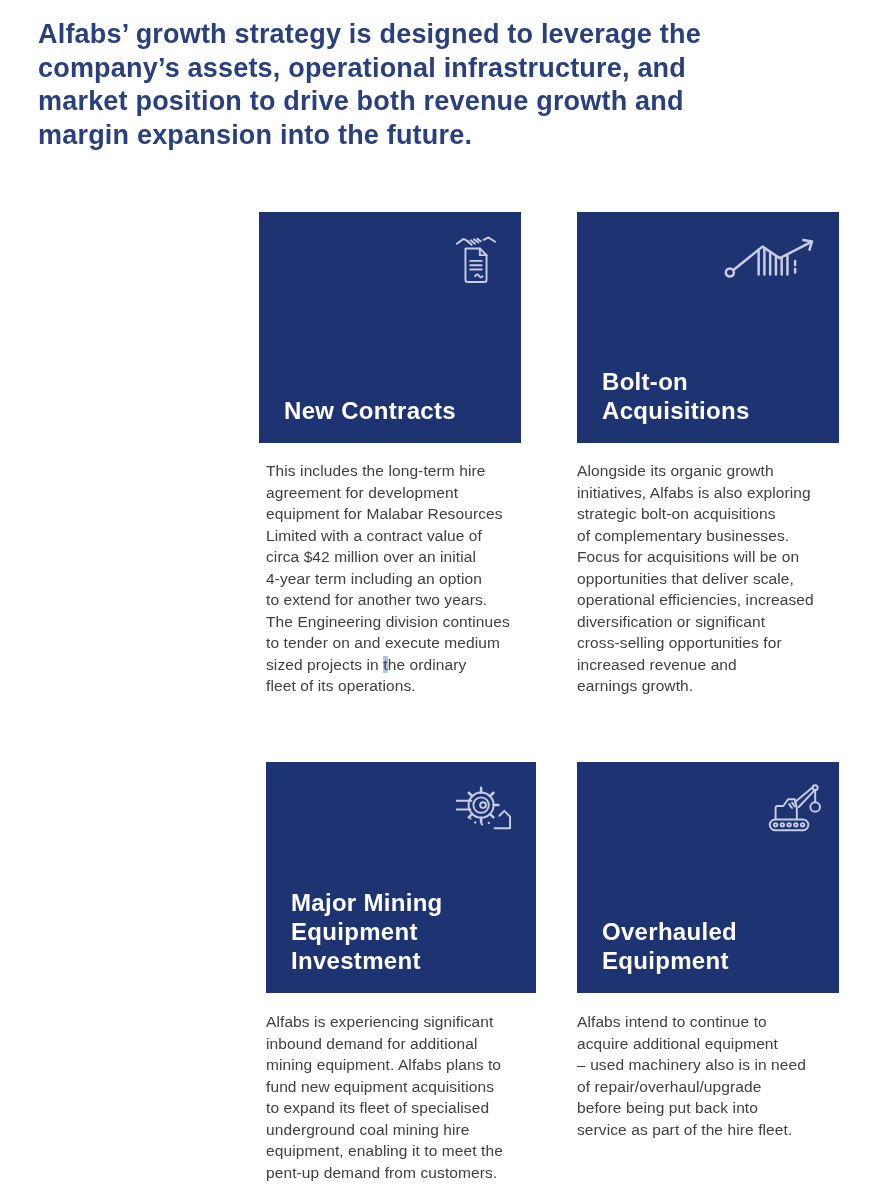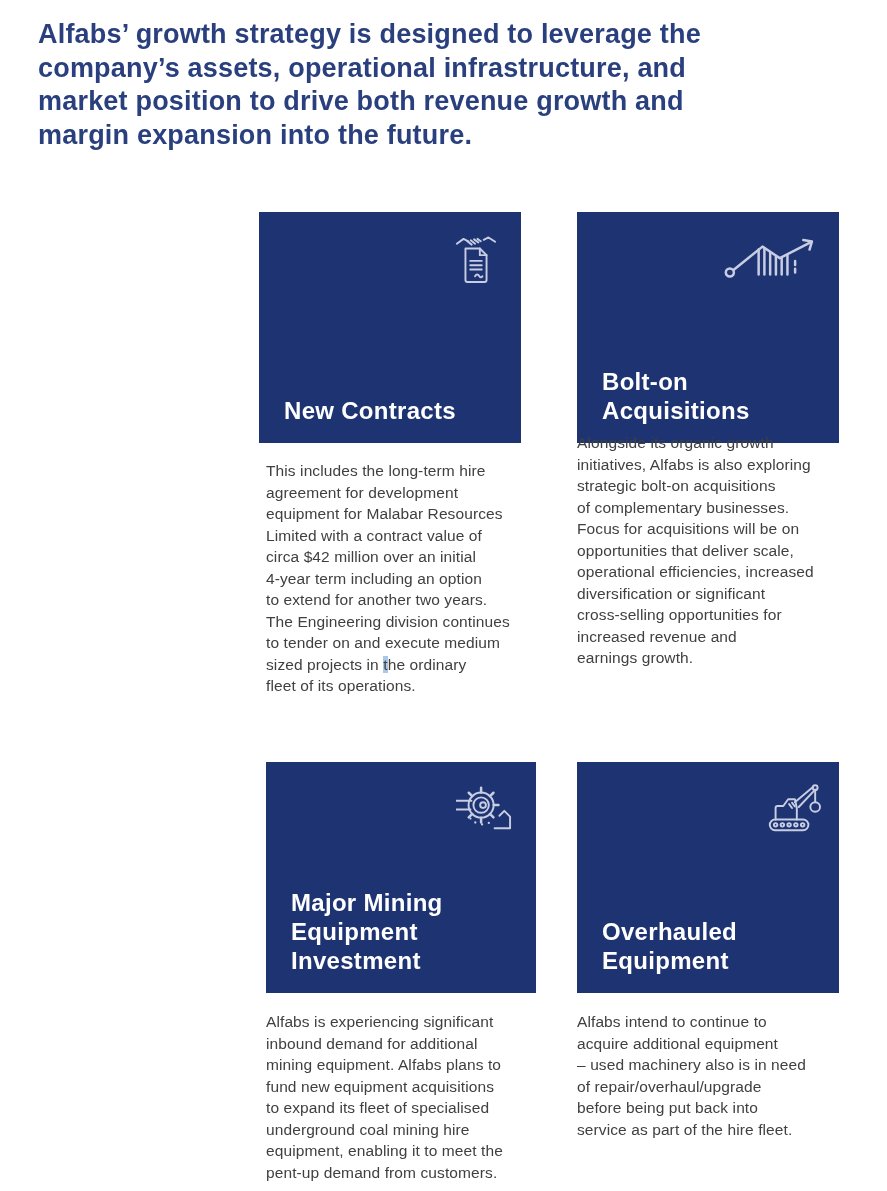--- a/index.html
+++ b/index.html
@@ -38,21 +38,21 @@
   .icon-2{top:26px;right:15px;}
   .icon-3{top:18px;right:24px;}
   .icon-4{top:17px;right:15px;}
   .card-icon svg{display:block;stroke:#c7cde3;fill:none;stroke-linecap:round;stroke-linejoin:round;}
   .para{
     position:absolute;width:290px;
     font-size:15.5px;line-height:21.5px;font-weight:400;
     color:#404040;letter-spacing:0.1px;white-space:pre-line;
   }
   .para.pos-1{left:266px;top:460px;}
-  .para.pos-2{left:577px;top:432px;}
+  .para.pos-2{left:577px;top:460px;}
   .para.pos-3{left:266px;top:1011px;}
   .para.pos-4{left:577px;top:1011px;}
   .hl{background:#a9c9e6;}
 </style>
 </head>
 <body>
 
 <div class="page">
 
   <div class="heading">Alfabs’ growth strategy is designed to leverage the

